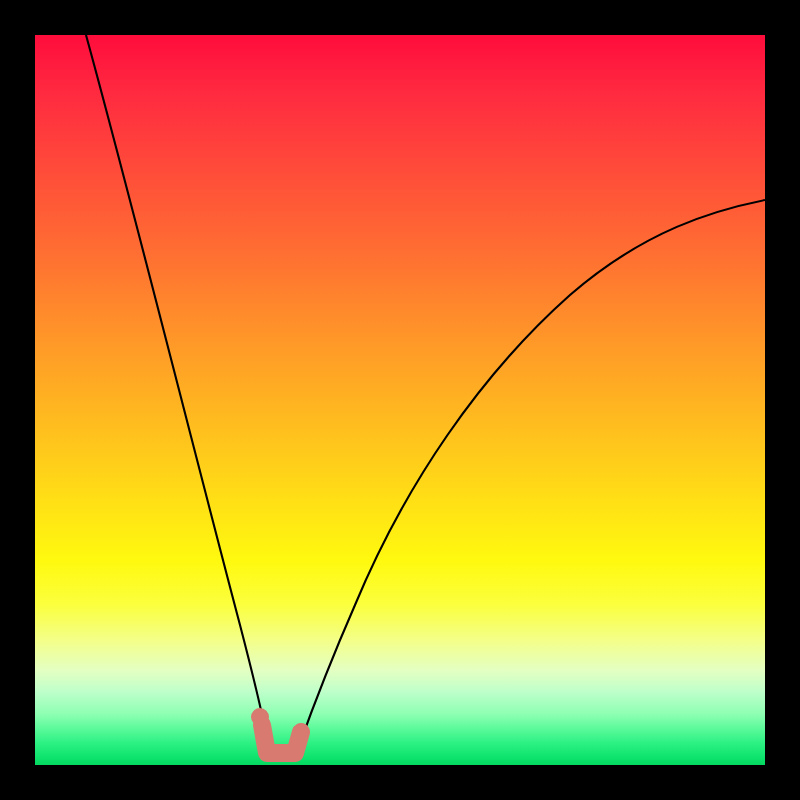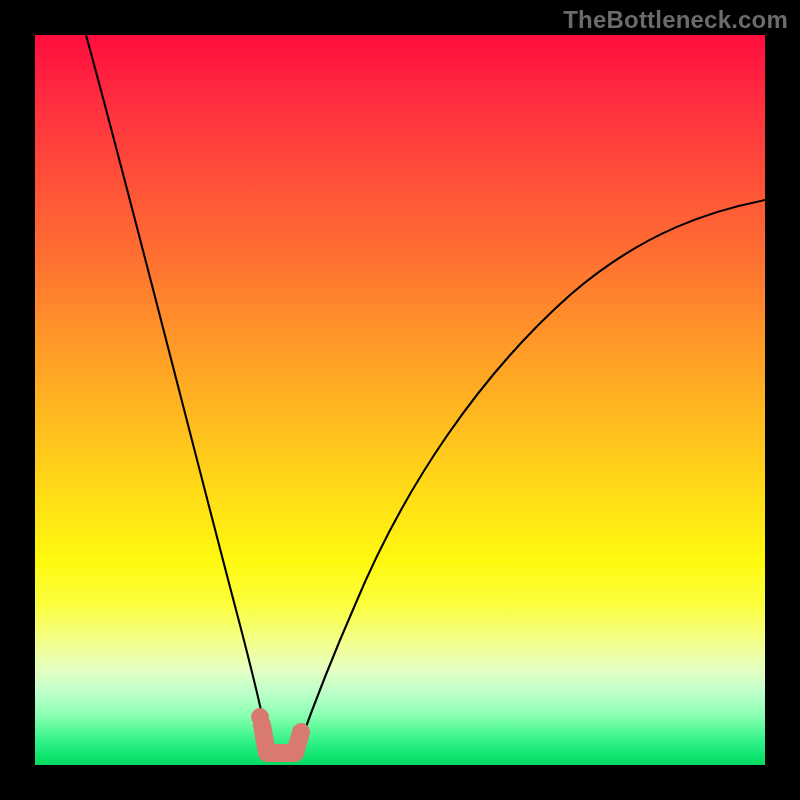--- a/index.html
+++ b/index.html
@@ -76,21 +76,20 @@
     stroke-linejoin: round;
   }
   .marker-dot {
     fill: #d87a6f;
   }
 </style>
 </head>
 <body>
 
 <div class="outer">
-  <div class="watermark">TheBottleneck.com</div>
 
   <div class="plot-area">
     <svg class="curves" viewBox="0 0 730 730" preserveAspectRatio="none">
 
       <path class="curve" d="M 51 0
                C 95 160, 160 420, 205 590
                C 218 640, 228 680, 232 705
                L 237 722"></path>
 
       <path class="curve" d="M 260 722

